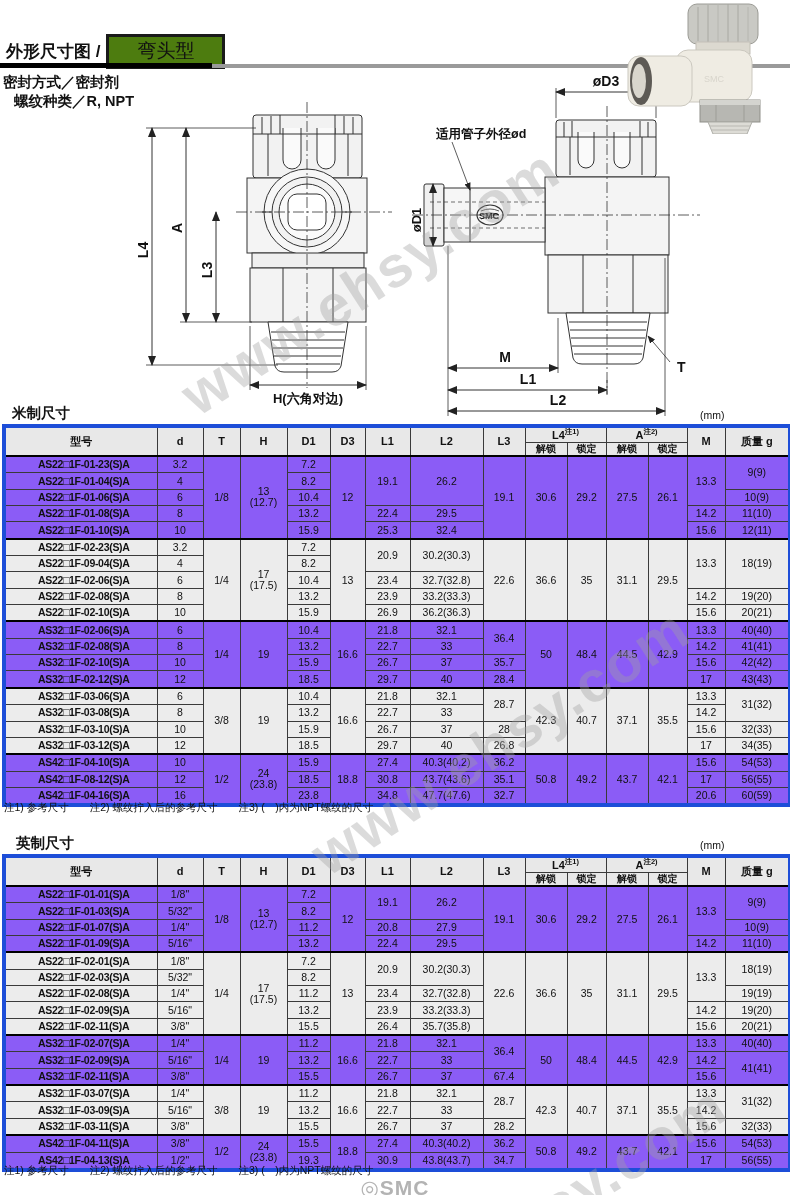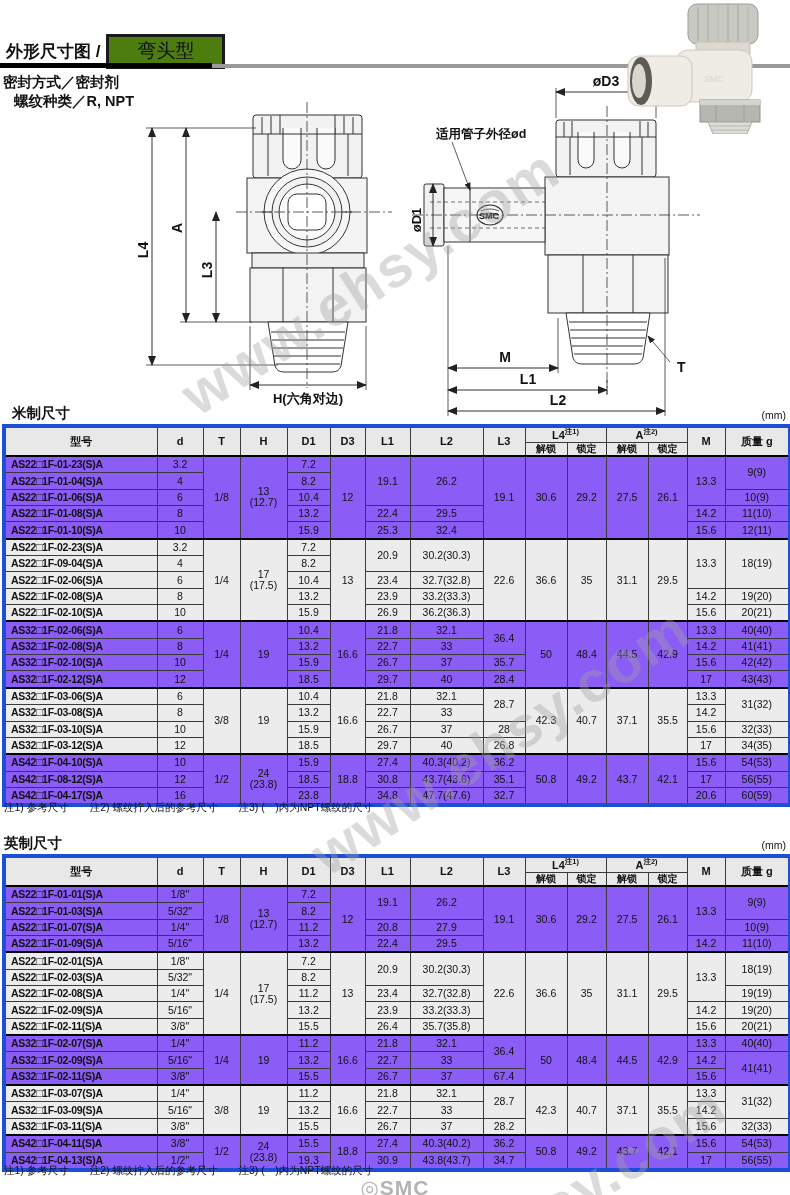--- a/index.html
+++ b/index.html
@@ -13,33 +13,33 @@
   .title-badge{border:3px solid #1a1a1a;background:#4d7c0f;padding:1px 28px 2px;font-size:19px;font-weight:normal;}
   .rule-black{left:0;top:63px;width:212px;height:5px;background:#000;}
   .rule-gray{left:212px;top:64px;width:578px;height:4px;background:#9a9a9a;}
   .sub1{left:3px;top:73px;font-size:14.5px;font-weight:bold;}
   .sub2{left:5px;top:92px;font-size:14.5px;font-weight:bold;margin-left:9px;}
   
   .wm{position:absolute;font-size:58px;font-weight:bold;color:rgba(160,160,160,.38);
       white-space:nowrap;transform:rotate(-33deg);pointer-events:none;z-index:40;letter-spacing:2px;}
   
   .sec-title{font-size:14.5px;font-weight:bold;}
-  .mm{font-size:10.5px;text-align:right;width:86px;}
+  .mm{font-size:10.5px;text-align:left;width:86px;}
   .note{font-size:10.5px;color:#111;}
   
   table.dim{border-collapse:collapse;table-layout:fixed;width:786px;border:4px solid #1d4ed8;background:#8b5cf6;}
   table.dim th,table.dim td{border:1px solid #3a3a3a;padding:0;text-align:center;vertical-align:middle;
       font-size:10.5px;line-height:1.05;white-space:pre-line;overflow:hidden;}
   table.dim thead th{background:#e8e8e8;font-weight:bold;font-size:11px;}
   table.dim thead tr.h1 th{height:14px;}
   table.dim thead tr.h2 th{height:12px;font-size:10px;}
   table.dim thead{border-bottom:2px solid #000;}
   table.dim sup{font-size:7.5px;font-weight:bold;margin-top:32px;}
   table.dim td{height:15.35px;}
-  table.dim td.model{text-align:left;padding-left:5px;font-weight:bold;letter-spacing:-0.3px;}
+  table.dim td.model{text-align:center;padding-left:5px;font-weight:bold;letter-spacing:-0.3px;}
   table.dim tr.sh td{background:#ececec;}
   table.dim tr.g td{border-top:2px solid #000;}
   
   .footer-logo{left:0;top:1176px;width:790px;text-align:center;color:#b3b3b3;
       font-size:21px;font-weight:bold;letter-spacing:1px;}
   svg text{font-family:"Liberation Sans","DejaVu Sans",sans-serif;}
 </style>
 </head>
 <body>
 
@@ -465,35 +465,35 @@
         <td class="model">AS42□1F-08-12(S)A</td>
         <td>12</td>
         <td>18.5</td>
         <td>30.8</td>
         <td>43.7(43.6)</td>
         <td>35.1</td>
         <td>17</td>
         <td>56(55)</td>
       </tr>
       <tr>
-        <td class="model">AS42□1F-04-17(S)A</td>
+        <td class="model">AS42□1F-04-16(S)A</td>
         <td>16</td>
         <td>23.8</td>
         <td>34.8</td>
         <td>47.7(47.6)</td>
         <td>32.7</td>
         <td>20.6</td>
         <td>60(59)</td>
       </tr>
     </tbody>
 </table>
 
 <div class="abs note" style="left:4px;top:801px;">注1) 参考尺寸　　注2) 螺纹拧入后的参考尺寸　　注3) (　)内为NPT螺纹的尺寸</div>
 
-<div class="abs sec-title" style="left:4px;top:834px;">英制尺寸</div>
+<div class="abs sec-title" style="left:16px;top:834px;">英制尺寸</div>
 <div class="abs mm" style="left:700px;top:839px;">(mm)</div>
 
 <table class="dim abs" style="left:2px;top:854px;">
   <colgroup>
     <col style="width:153px">
       <col style="width:46px">
       <col style="width:37px">
       <col style="width:47px">
     <col style="width:43px">
       <col style="width:35px">

